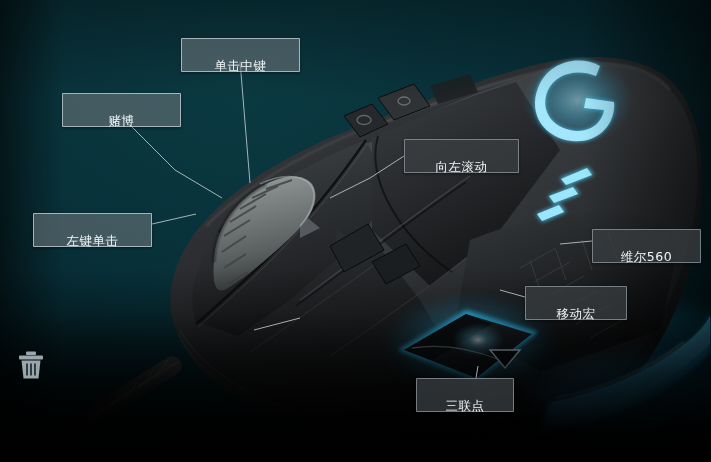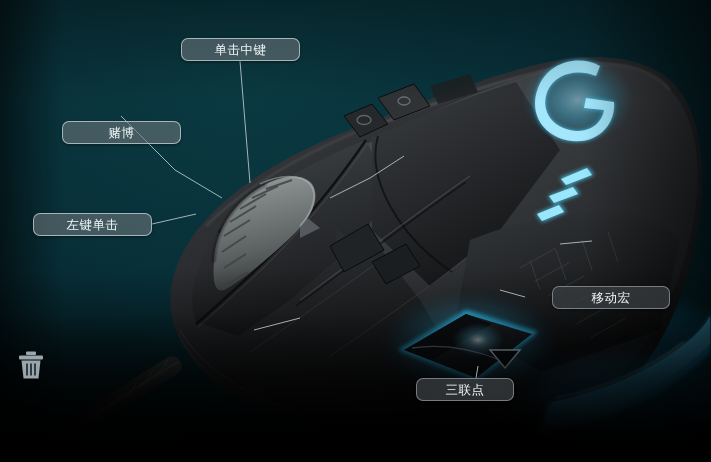--- a/index.html
+++ b/index.html
@@ -45,45 +45,45 @@
     inset: 0;
   }
   .mouse-layer svg { display: block; }
 
   
   .callout {
     position: absolute;
     box-sizing: border-box;
     height: 23px;
     line-height: 21px;
-    padding: 0 10px;
-    border-radius: 7px;
+    padding: 16px 10px;
+    border-radius: 1px;
     border: 1px solid rgba(205, 218, 224, 0.72);
     background: rgba(104, 115, 120, 0.62);
     color: #f2f6f8;
     font-size: 12.5px;
     text-align: center;
     white-space: nowrap;
     letter-spacing: 0.5px;
     box-shadow: 0 1px 3px rgba(0,0,0,0.45);
     cursor: pointer;
   }
   .callout.dark {
     background: rgba(60, 64, 66, 0.74);
     border-color: rgba(165, 175, 180, 0.62);
   }
 
   
   #cal-middle-click { left: 181px; top: 38px;  width: 119px; }
-  #cal-gamble       { left: 62px;  top: 93px;  width: 119px; margin-top: 28px; }
+  #cal-gamble       { left: 62px;  top: 93px;  width: 119px; }
   #cal-right-click  { left: 33px;  top: 213px; width: 119px; }
   #cal-left-click   { left: 148px; top: 320px; width: 106px; }
   #cal-scroll-left  { left: 404px; top: 139px; width: 115px; }
   #cal-weier560     { left: 592px; top: 229px; width: 109px; }
-  #cal-move-macro   { left: 525px; top: 286px; width: 118px; margin-left: 27px; }
+  #cal-move-macro   { left: 525px; top: 286px; width: 102px; }
   #cal-triple-dot   { left: 416px; top: 378px; width: 98px; }
 
   
   .leaders {
     position: absolute;
     inset: 0;
     pointer-events: none;
   }
 
   
@@ -374,21 +374,23 @@
     </g>
   </svg>
 
   <div class="callout" id="cal-middle-click">单击中键</div>
 
   <div class="callout" id="cal-gamble">赌博</div>
 
   <div class="callout" id="cal-right-click">左键单击</div>
 
 
-
+  <div class="callout dark" id="cal-scroll-left">向左滚动</div>
+
+  <div class="callout dark" id="cal-weier560">维尔560</div>
 
   <div class="callout dark" id="cal-move-macro">移动宏</div>
 
   <div class="callout dark" id="cal-triple-dot">三联点</div>
 
   <div id="trash-icon">
     <svg width="28" height="30" viewBox="0 0 28 30" fill="none">
       <rect x="9" y="1.5" width="10" height="3.5" rx="1" fill="#9aa6ab"></rect>
       <rect x="2" y="5.5" width="24" height="4" rx="1" fill="#9aa6ab"></rect>
       <path d="M4.5,10.5 L23.5,10.5 L21.5,28.5 L6.5,28.5 Z" fill="#9aa6ab"></path>

